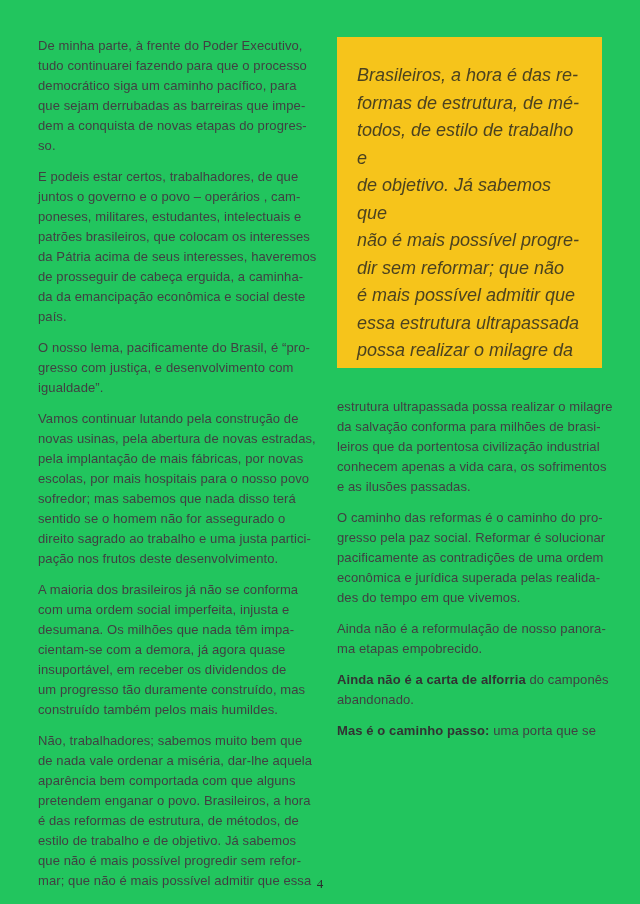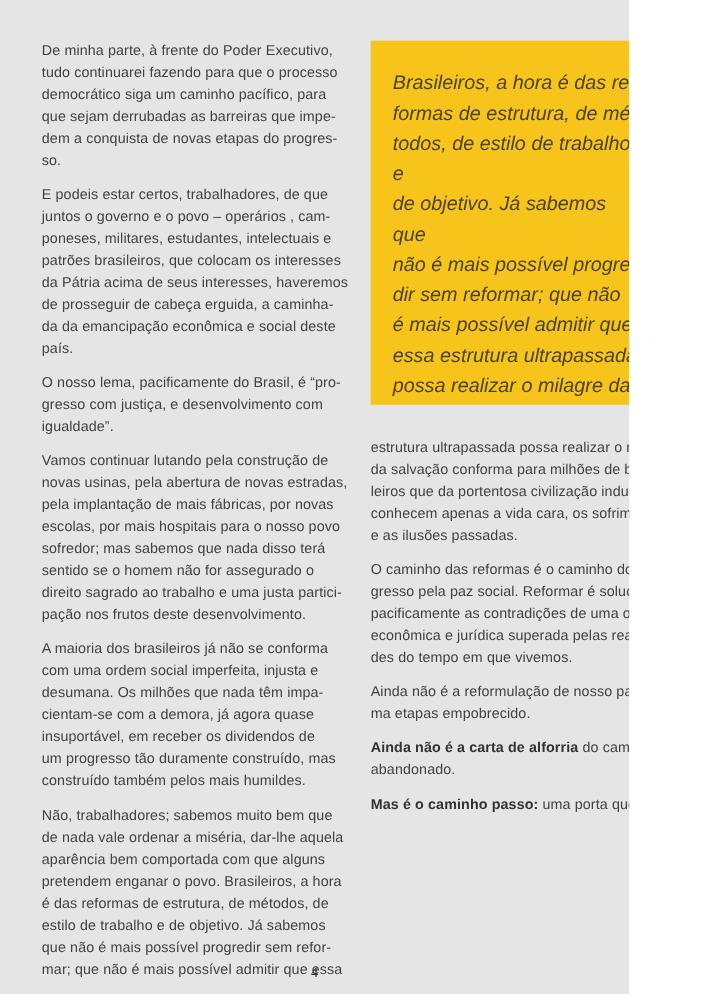--- a/index.html
+++ b/index.html
@@ -2,23 +2,23 @@
 <html lang="pt"><head>
 <meta charset="utf-8">
 <style>
   html, body {
     margin: 0;
     padding: 0;
     background: #ffffff;
   }
   .page {
     position: relative;
-    width: 572px;
+    width: 640px;
     height: 904px;
-    background: #e5e5e5;
+    background: #22c55e;
     overflow: hidden;
     font-family: "Liberation Sans", sans-serif;
   }
   .text-col {
     position: absolute;
     width: 302px;
   }
   .left-col  { left: 38px;  top: 36px; }
   .right-col { left: 337px; top: 397px; width: 300px; }
   .text-col p {

